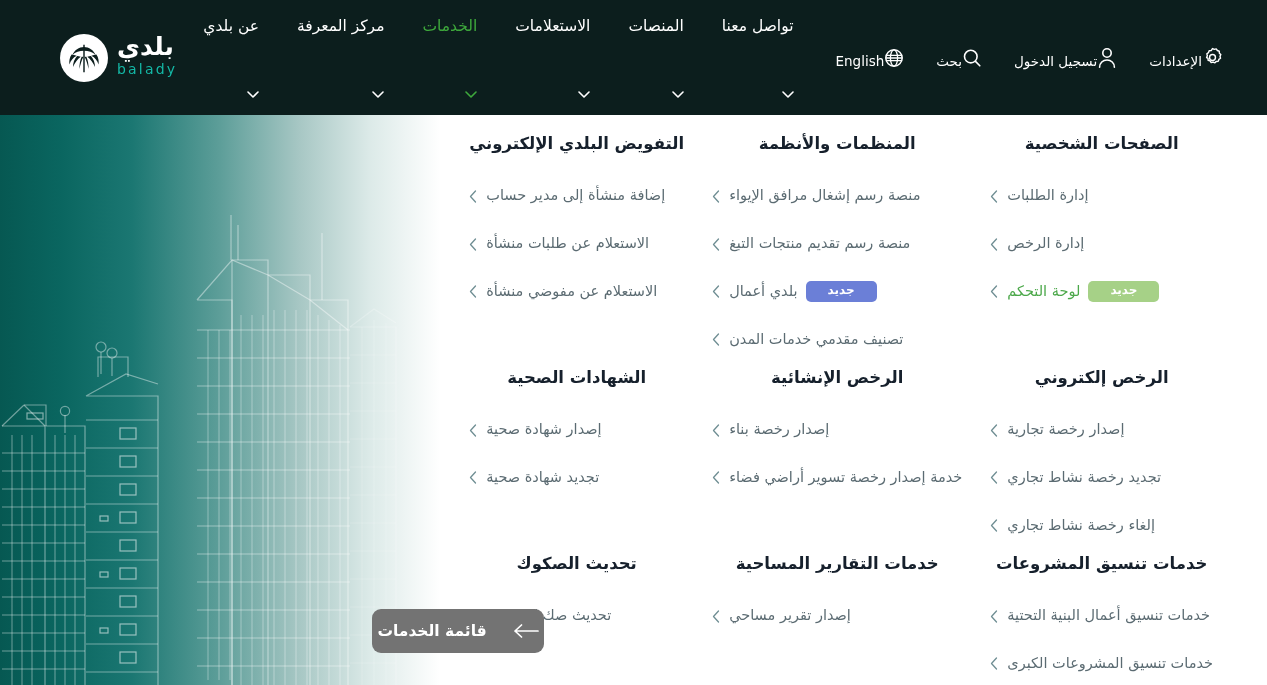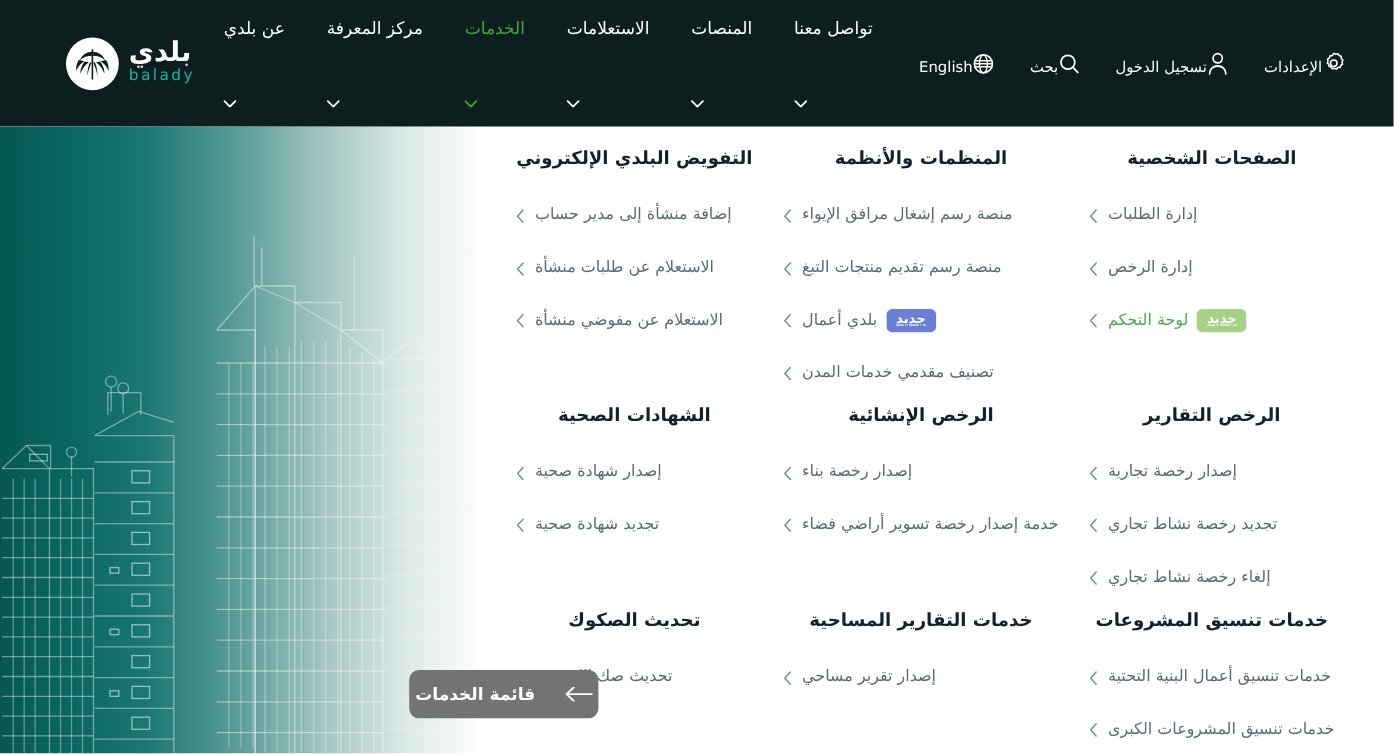--- a/index.html
+++ b/index.html
@@ -36,21 +36,21 @@
     flex-shrink:0;
   }
   .logo-mark svg { display:block; }
   .logo-text { display:flex; flex-direction:column; align-items:flex-end; line-height:1; }
   .logo-ar { color:#fff; font-size:25px; font-weight:700; letter-spacing:.5px; }
   .logo-en { color:#14b8a6; font-size:14px; letter-spacing:2.2px; margin-top:3px; font-weight:400; }
 
   
   .nav { display:flex; flex-direction:row-reverse; align-items:flex-start; gap:0; }
   .nav-item {
-    display:flex; flex-direction:column; align-items:flex-end;
+    display:flex; flex-direction:column; align-items:flex-start;
     padding:0 19px; cursor:pointer;
     color:#ffffff; font-size:15.5px; font-weight:400;
     white-space:nowrap;
     gap:48px;
   }
   .nav-item.active { color:#3ea93c; }
   .nav-label { line-height:1.25; }
   .nav-caret { margin-top:7px; width:12px; height:7px; }
   .nav-caret svg { display:block; width:12px; height:7px; }
 
@@ -112,22 +112,22 @@
     white-space:nowrap;
   }
   .link.is-green .link-label { color:#4ca84a; }
   .link-label { order:2; }
   .chev { order:3; flex-shrink:0; width:9px; height:13px; display:block; }
   .chev svg { display:block; }
   .badge {
     order:1;
     display:inline-block;
     font-size:12px; font-weight:700; color:#ffffff;
-    padding:3px 9px 4px; border-radius:5px;
-    line-height:1.15; white-space:nowrap;text-decoration:underline;
+    padding:3px 22px 4px; border-radius:5px;
+    line-height:1.15; white-space:nowrap;
   }
 
   
   .cta {
     position:absolute; left:372px; top:609px;
     width:172px; height:44px;
     background:#737373; color:#ffffff;
     border:none; border-radius:9px;
     display:flex; flex-direction:row-reverse; align-items:center;
     justify-content:center; gap:26px;
@@ -424,21 +424,21 @@
             <span class="chev">
                 <svg viewBox="0 0 9 13">
                   <path d="M6.5 1L1.5 6.5l5 5.5" fill="none" stroke="#6f8e93" stroke-width="1.3" stroke-linecap="round" stroke-linejoin="round"></path>
                 </svg>
               </span>
           </div>
         </div>
       </div>
 
       <div class="col sec-row2">
-        <div class="sec-title">الرخص التقارير</div>
+        <div class="sec-title">الرخص إلكتروني</div>
         <div class="links">
           <div class="link">
             <span class="link-label">إصدار رخصة تجارية</span>
             <span class="chev">
                 <svg viewBox="0 0 9 13">
                   <path d="M6.5 1L1.5 6.5l5 5.5" fill="none" stroke="#6f8e93" stroke-width="1.3" stroke-linecap="round" stroke-linejoin="round"></path>
                 </svg>
               </span>
           </div>
           <div class="link">

